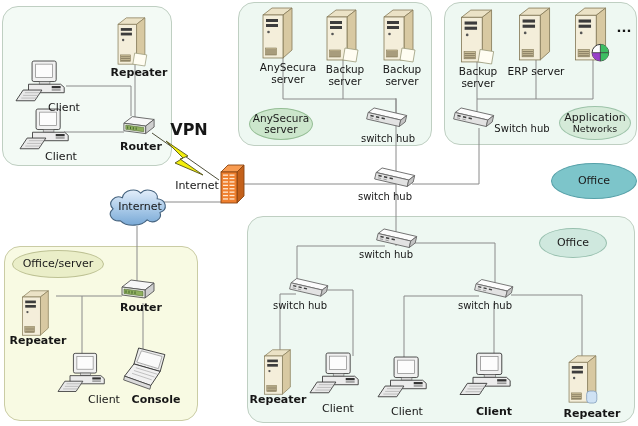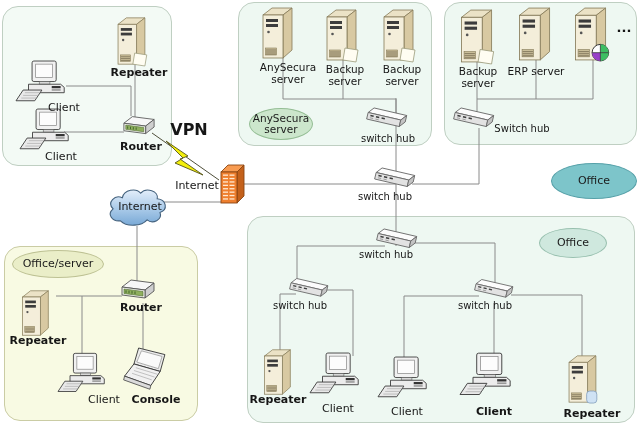--- a/index.html
+++ b/index.html
@@ -51,20 +51,24 @@
       <polyline points="56,296 122,296" fill="none" stroke="#8a8a8a" stroke-width="1"></polyline>
       <polyline points="82,296 82,356" fill="none" stroke="#8a8a8a" stroke-width="1"></polyline>
       <polyline points="143,303 143,352" fill="none" stroke="#8a8a8a" stroke-width="1"></polyline>
       <polyline points="152,133 219,180" fill="none" stroke="#4f4f3a" stroke-width="1"></polyline>
       <polygon points="166,141 188,156 180,159 203,175 175,163 183,158" fill="#f3ef0c" stroke="#55531a" stroke-width="0.9"></polygon>
     </svg>
     <div class="ellipse" style="left: 249px; top: 108px; width: 64px; height: 32px; background: rgb(204, 230, 204); border-color: rgb(148, 189, 148); font-size: 10.5px; line-height: 11.5px;">
       <div style="white-space: pre-line;">AnySecura
 server</div>
     </div>
+    <div class="ellipse" style="left: 559px; top: 106px; width: 72px; height: 34px; background: rgb(213, 234, 216); border-color: rgb(157, 195, 169); font-size: 11px; line-height: 12px;">
+      <div style="white-space: pre-line;">Application</div>
+      <div class="l2" style="font-size: 9.5px;">Networks</div>
+    </div>
     <div class="ellipse" style="left: 551px; top: 163px; width: 86px; height: 36px; background: rgb(125, 197, 202); border-color: rgb(85, 160, 168); font-size: 11px; line-height: 12px;">
       <div style="white-space: pre-line;">Office</div>
     </div>
     <div class="ellipse" style="left: 539px; top: 228px; width: 68px; height: 30px; background: rgb(207, 232, 222); border-color: rgb(151, 191, 174); font-size: 11px; line-height: 12px;">
       <div style="white-space: pre-line;">Office</div>
     </div>
     <div class="ellipse" style="left: 12px; top: 250px; width: 92px; height: 28px; background: rgb(234, 238, 200); border-color: rgb(189, 193, 147); font-size: 11px; line-height: 12px;">
       <div style="white-space: pre-line;">Office/server</div>
     </div>
     <div class="node" style="left: 112px; top: 16px; width: 38px; height: 50px;">

